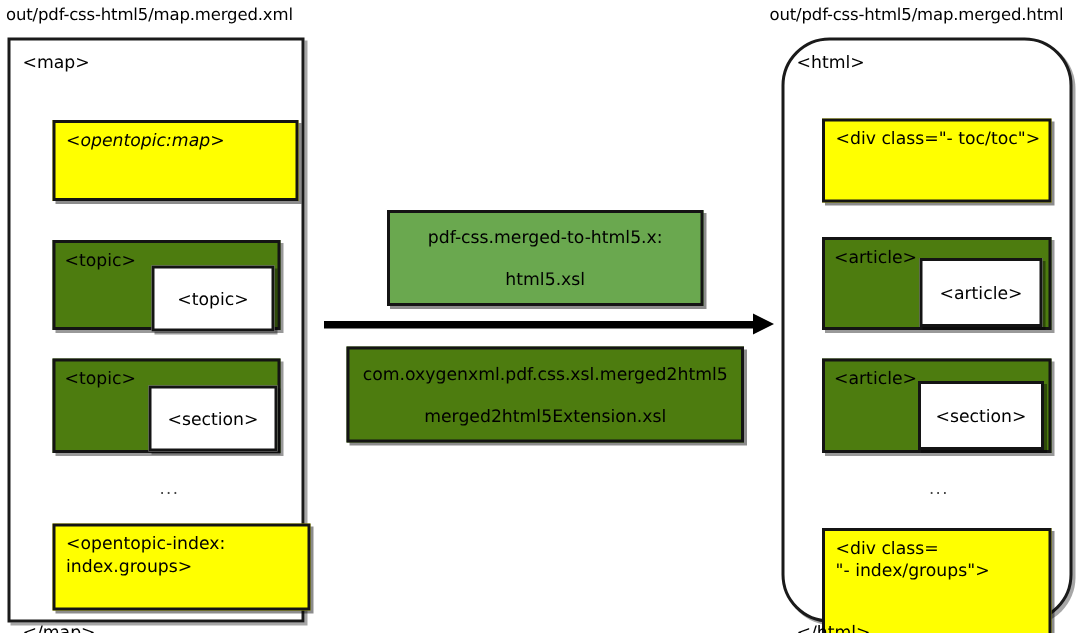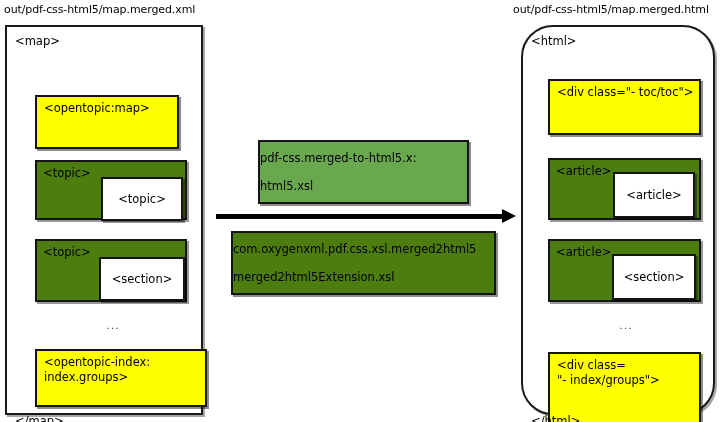--- a/index.html
+++ b/index.html
@@ -93,21 +93,21 @@
     letter-spacing: 1px;
     line-height: 8px;
   }
 
   
   .green-box {
     border: 2.5px solid #141414;
     box-shadow: 2px 2px 0 0 rgba(0,0,0,0.45);
     display: flex;
     flex-direction: column;
-    align-items: flex-start;
+    align-items: center;
     justify-content: center;
   }
   .green-box .g-line {
     font-size: 11.5px;
     color: #000000;
     white-space: nowrap;
     text-align: center;
   }
   .green-box .g-line.first { margin-bottom: 14px; }
 
@@ -126,21 +126,21 @@
 </style>
 </head>
 <body>
 
 <div class="abs caption" style="left:4px; top:3px;">out/pdf-css-html5/map.merged.xml</div>
 
 <div class="abs panel" style="left:5px; top:25px; width:198px; height:390px;">
 
   <div class="abs root-tag" style="left:8px; top:7px;">&lt;map&gt;</div>
 
-  <div class="abs yellow-box" style="left:28px; top:68px; width:144px; height:54px;">
+  <div class="abs yellow-box" style="left:28px; top:53px; width:164px; height:54px;font-style:italic;">
     <span class="box-label">&lt;opentopic:map&gt;</span>
   </div>
 
   <div class="abs white-box" style="left:28px; top:133px; width:152px; height:60px;">
     <span class="outer-label">&lt;topic&gt;</span>
     <span class="inner-box" style="left:64px; top:15px; width:78px; height:40px;">
       <span class="inner-label">&lt;topic&gt;</span>
     </span>
   </div>
 

